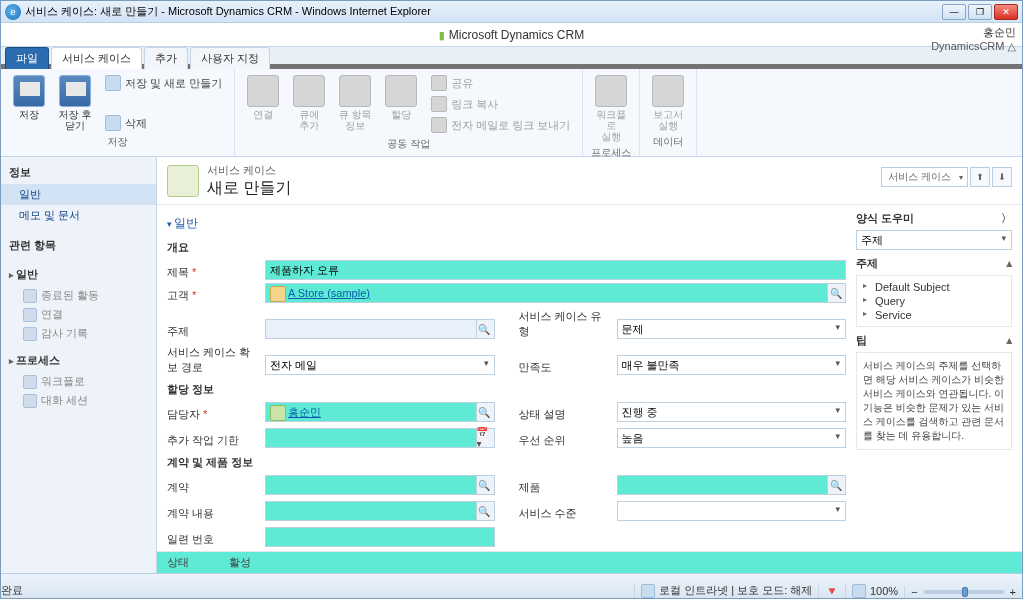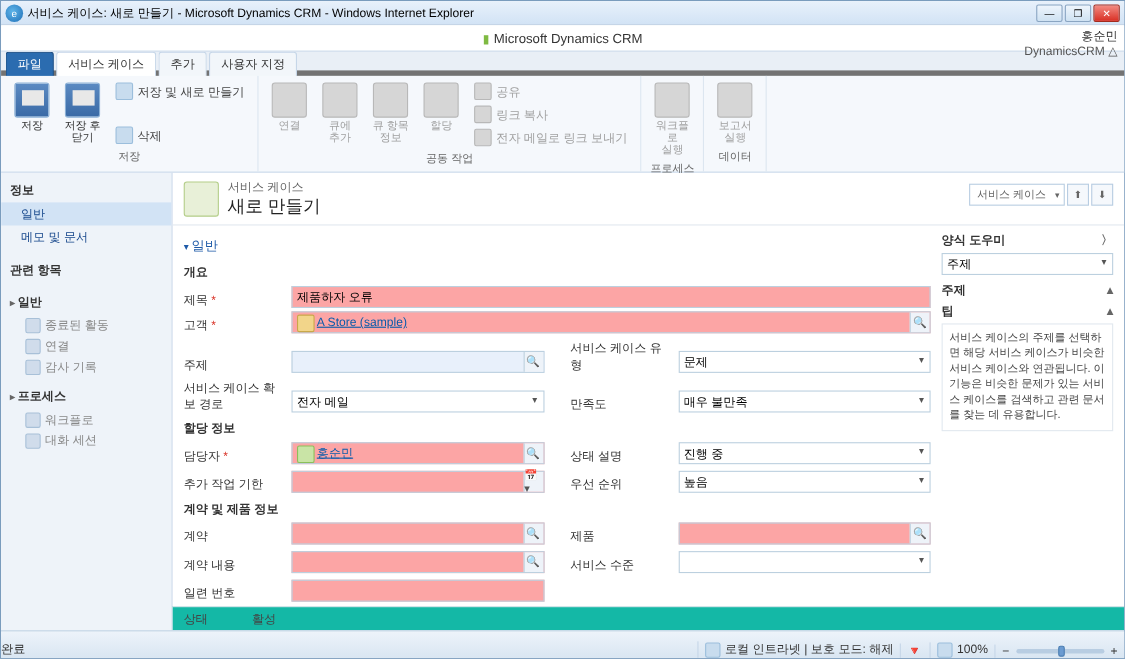--- a/index.html
+++ b/index.html
@@ -73,39 +73,39 @@
 .assistant { width: 156px; }
 
 .section-title { color: #1e5aa8; font-size: 12px; padding: 4px 0; cursor: pointer; }
 .section-title::before { content: "▾ "; font-size: 9px; }
 .subhead { font-size: 11px; color: #333; padding: 4px 0 2px; font-weight: bold; }
 
 .field-row { display: flex; align-items: flex-end; gap: 8px; margin: 3px 0; }
 .field-row .flabel { width: 90px; color: #333; }
 .field-row .flabel .req { color: #d93025; }
 .field-row .finput { flex: 1; position: relative; }
-.txt { width: 100%; height: 20px; border: 1px solid #bcd0df; background: #fca5a5; padding: 0 4px; }
+.txt { width: 100%; height: 20px; border: 1px solid #bcd0df; background: #5eead4; padding: 0 4px; }
 .txt.lookup { padding-right: 22px; }
 .lookup-btn { position: absolute; right: 1px; top: 1px; width: 18px; height: 18px; background: #eef3f9; border-left: 1px solid #bcd0df; display: flex; align-items: center; justify-content: center; font-size: 10px; color: #555; cursor: pointer; }
 .sel { width: 100%; height: 20px; border: 1px solid #bcd0df; background: #fff; padding: 0 4px; appearance: none; position: relative; }
 .sel-wrap { position: relative; }
 .sel-wrap::after { content: "▾"; position: absolute; right: 6px; top: 3px; font-size: 9px; color: #555; pointer-events: none; }
 .link-val { color: #0b5cab; text-decoration: underline; cursor: pointer; padding-left: 18px; position: relative; display: inline-block; line-height: 18px; }
 .link-val::before { content: ""; position: absolute; left: 0; top: 2px; width: 14px; height: 14px; background: #f2d58a; border: 1px solid #c9a84a; border-radius: 2px; }
 .link-val.user::before { background: #c9e4a6; border-color: #8bbf5a; }
 
 .two-col { display: grid; grid-template-columns: 1fr 1fr; gap: 0 24px; }
 
 .assistant .ahead { font-size: 11px; font-weight: bold; color: #333; margin-bottom: 4px; display: flex; justify-content: space-between; align-items: center;}
 .assistant .tree { border: 1px solid #e2e8ef; padding: 4px 6px; margin-bottom: 6px; }
 .assistant .tree .titem { padding: 1px 0 1px 12px; color: #333; cursor: pointer; position: relative; }
 .assistant .tree .titem::before { content: "▸"; position: absolute; left: 0; font-size: 8px; color: #666; }
 .assistant .tip { border: 1px solid #e2e8ef; padding: 6px; font-size: 10px; color: #444; line-height: 1.4; }
 
-.footer { height: 22px; border-top: 1px solid #e2e8ef; display: flex; align-items: center; padding: 0 10px; gap: 40px; background: #14b8a6; color: #444; }
+.footer { height: 22px; border-top: 1px solid #e2e8ef; display: flex; align-items: center; padding: 0 10px; gap: 40px; background: #5eead4; color: #444; }
 
 
 .statusbar { height: 25px; background: linear-gradient(#edf3fa,#d9e6f2); border-top: 1px solid #b8cde2; display: flex; align-items: flex-end; padding: 0 0; font-size: 10px; color: #333; }
 .statusbar .sfill { flex: 1; }
 .statusbar .sseg { padding: 0 6px; border-left: 1px solid #c6d6e8; display: flex; align-items: center; gap: 4px; }
 .zoom-slider { width: 80px; height: 4px; background: #b8cde2; position: relative; border-radius: 2px; }
 .zoom-slider .thumb { position: absolute; left: 38px; top: -3px; width: 6px; height: 10px; background: #6b9bd1; border: 1px solid #4a7db2; border-radius: 2px; }
 .sicon { width: 14px; height: 14px; background: #c8dcee; border: 1px solid #9bbedc; border-radius: 2px; }
 </style>
 </head>
@@ -370,20 +370,25 @@
         <div class="assistant">
           <div class="ahead">
             <span>양식 도우미</span>
             <span style="color:#666">〉</span>
           </div>
           <div class="sel-wrap" style="margin-bottom:6px"><input class="sel" value="주제" style=""></div>
           <div class="ahead">
             <span>주제</span>
             <span style="color:#666">▴</span>
           </div>
+          <div class="tree">
+            <div class="titem">Default Subject</div>
+            <div class="titem">Query</div>
+            <div class="titem">Service</div>
+          </div>
           <div class="ahead">
             <span>팁</span>
             <span style="color:#666">▴</span>
           </div>
           <div class="tip">서비스 케이스의 주제를 선택하면 해당 서비스 케이스가 비슷한 서비스 케이스와 연관됩니다. 이 기능은 비슷한 문제가 있는 서비스 케이스를 검색하고 관련 문서를 찾는 데 유용합니다.</div>
         </div>
       </div>
 
       <div class="footer">
         <span>상태</span>

